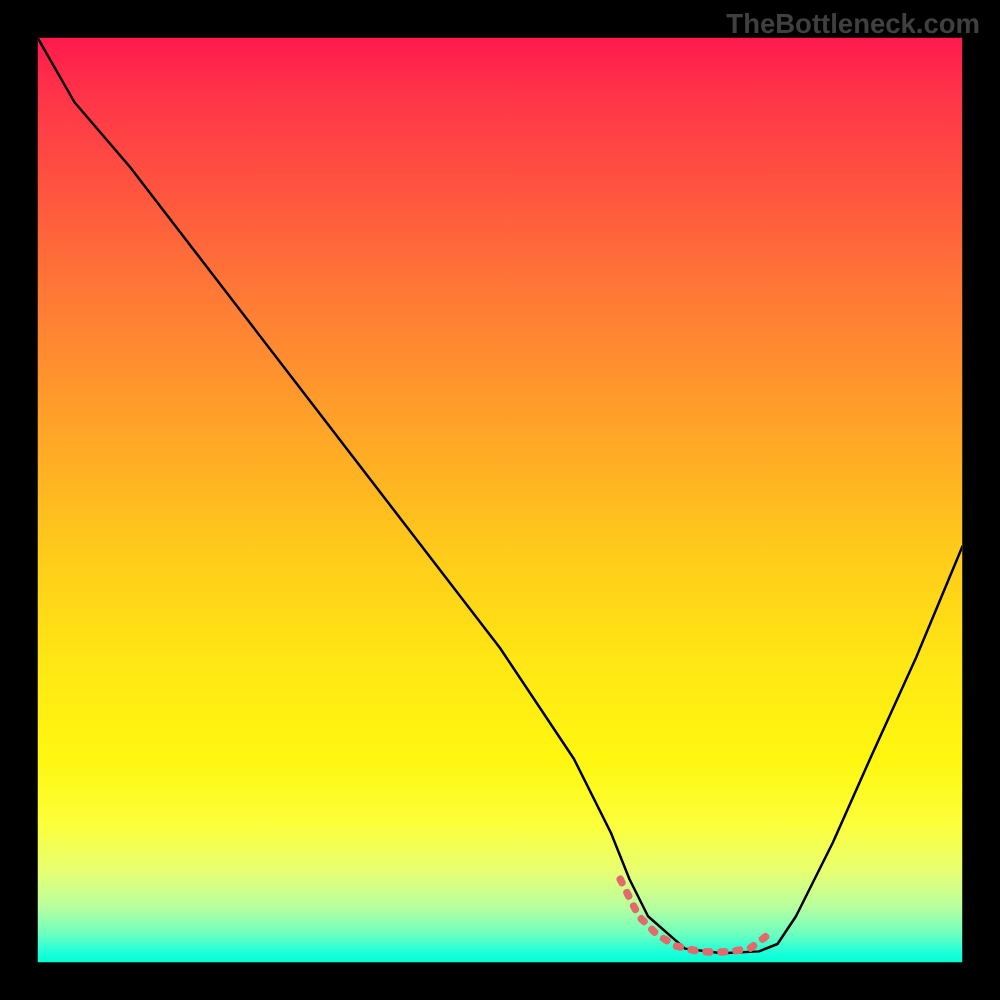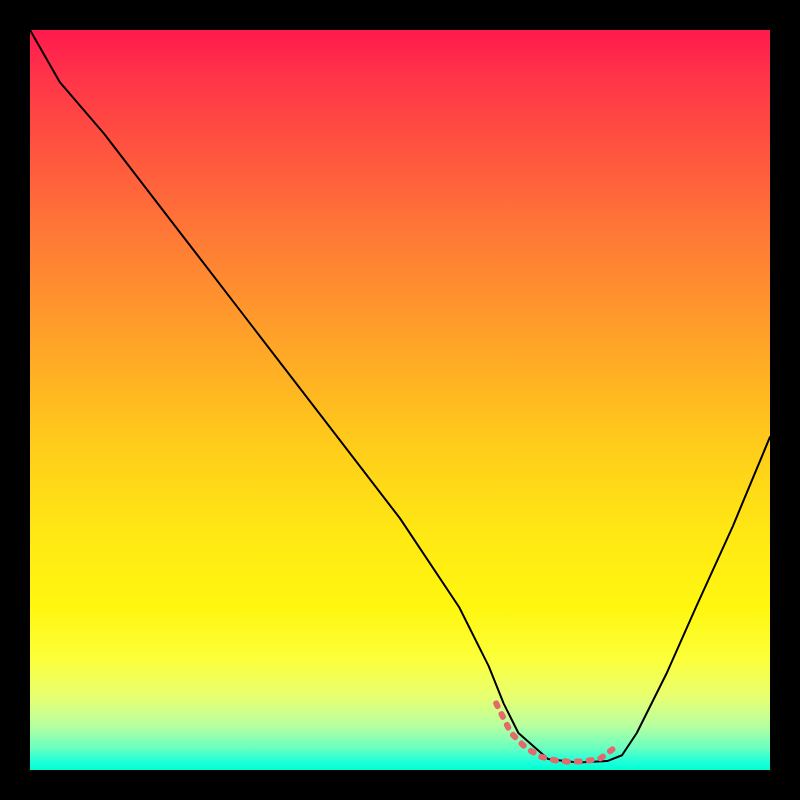--- a/index.html
+++ b/index.html
@@ -56,20 +56,21 @@
     left: 0;
     top: 0;
     width: 740px;
     height: 740px;
   }
 </style>
 </head>
 <body>
 
 <div class="container">
+  <div class="watermark">TheBottleneck.com</div>
   <div class="plot-area">
     <div class="gradient-bg"></div>
     <svg class="curve" viewBox="0 0 740 740" preserveAspectRatio="none">
       <path id="main-curve" fill="none" stroke="#000" stroke-width="2" stroke-linecap="round" stroke-linejoin="round" d="M0.0 0.0 L29.6 51.8 L74.0 103.6 L148.0 199.8 L222.0 296.0 L296.0 392.2 L370.0 488.4 L429.2 577.2 L458.8 636.4 L473.6 673.4 L488.4 703.0 L518.0 728.9 L547.6 732.6 L577.2 731.1 L592.0 725.2 L606.8 703.0 L636.4 643.8 L666.0 577.2 L703.0 495.8 L740.0 407.0 "></path>
       <path id="highlight-curve" fill="none" stroke="#e26a6a" stroke-width="6" stroke-linecap="round" stroke-linejoin="round" stroke-dasharray="3 9" d="M466.2 673.4 L481.0 703.0 L495.8 717.8 L510.6 726.7 L525.4 730.4 L540.2 731.9 L555.0 731.1 L569.8 728.9 L584.6 717.8 "></path>
     </svg>
   </div>
 </div>
 
 </body></html>

